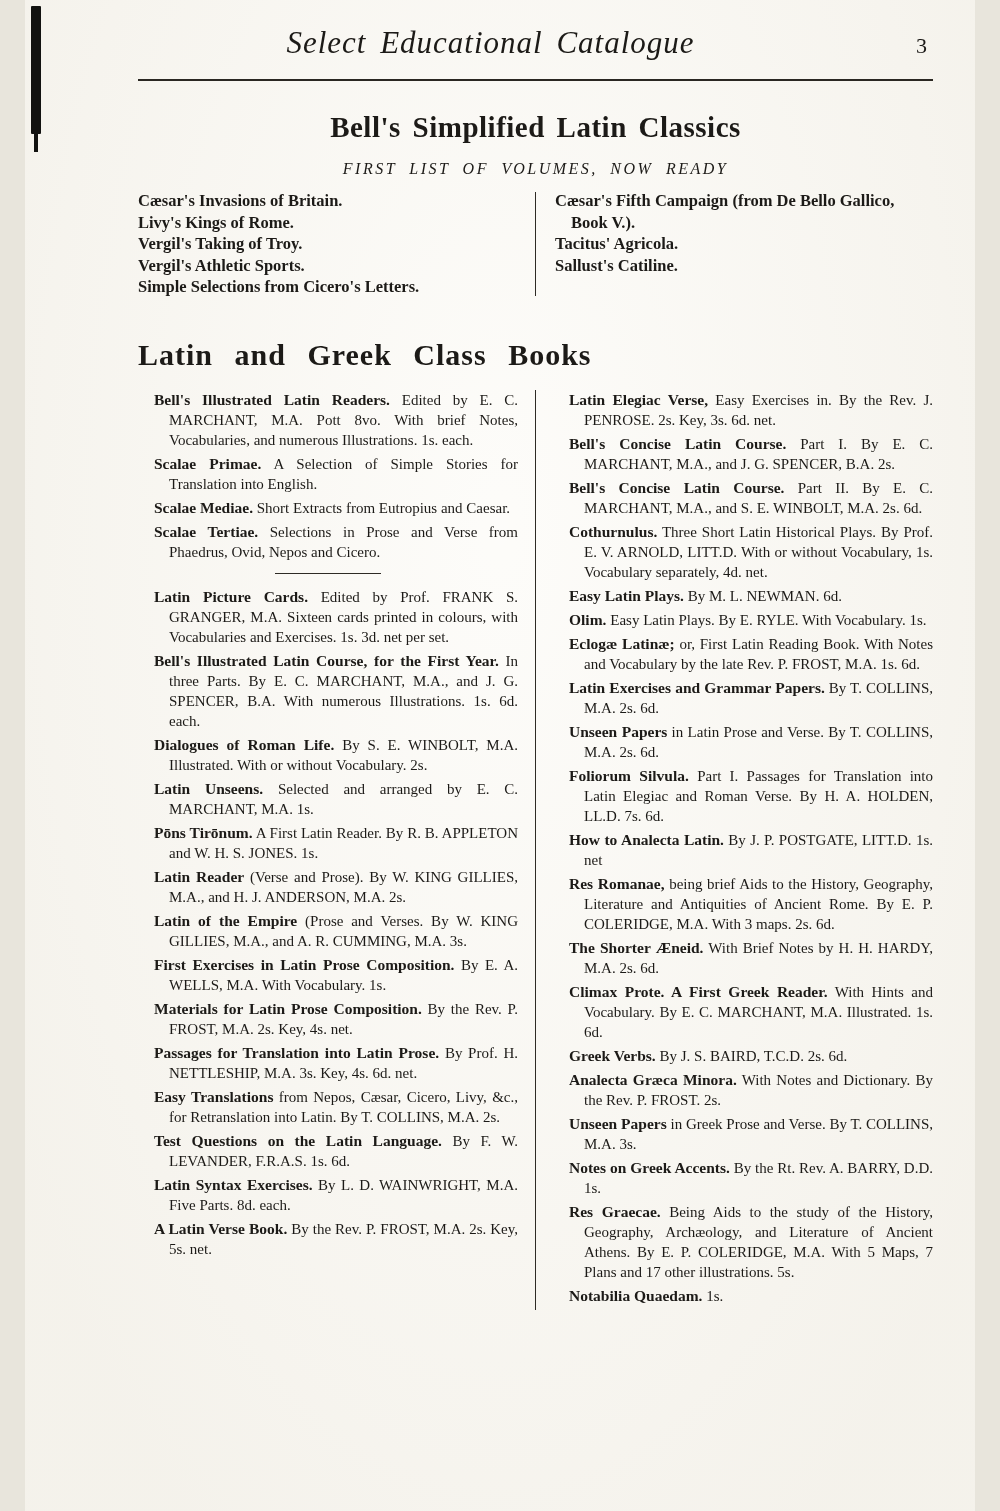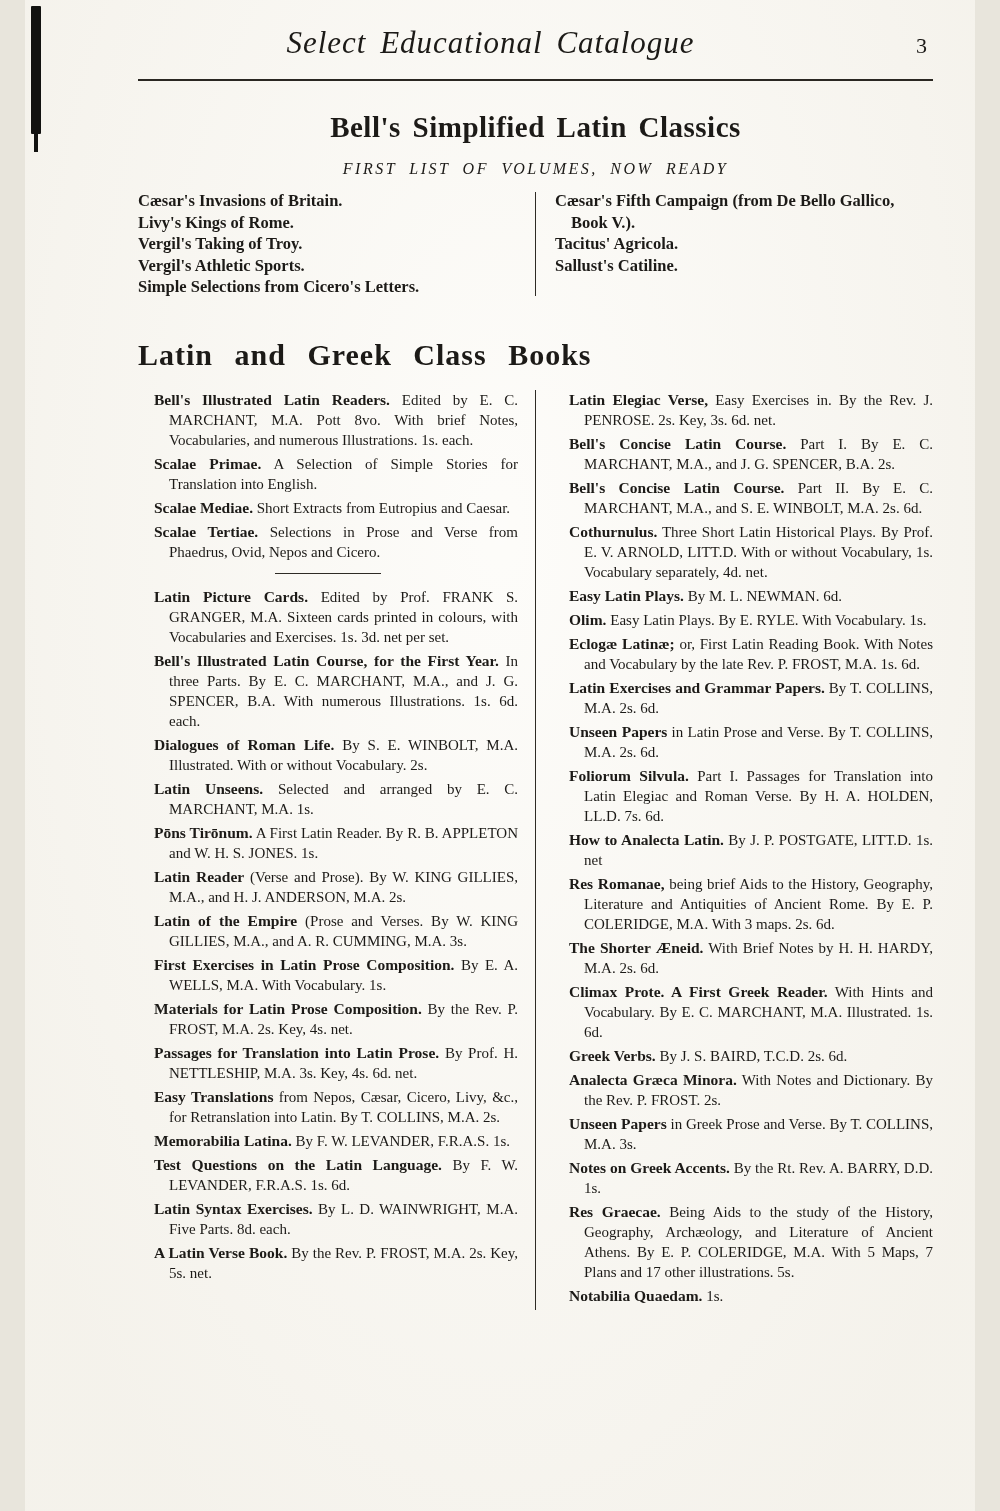--- a/index.html
+++ b/index.html
@@ -176,21 +176,20 @@
           <p class="entry"><span class="etitle">Bell's Illustrated Latin Course, for the First Year.</span> <span>In three Parts. By E. C. MARCHANT, M.A., and J. G. SPENCER, B.A. With numerous Illustrations. 1s. 6d. each.</span></p>
           <p class="entry"><span class="etitle">Dialogues of Roman Life.</span> <span>By S. E. WINBOLT, M.A. Illustrated. With or without Vocabulary. 2s.</span></p>
           <p class="entry"><span class="etitle">Latin Unseens.</span> <span>Selected and arranged by E. C. MARCHANT, M.A. 1s.</span></p>
           <p class="entry"><span class="etitle">Pōns Tirōnum.</span> <span>A First Latin Reader. By R. B. APPLETON and W. H. S. JONES. 1s.</span></p>
           <p class="entry"><span class="etitle">Latin Reader</span> <span>(Verse and Prose). By W. KING GILLIES, M.A., and H. J. ANDERSON, M.A. 2s.</span></p>
           <p class="entry"><span class="etitle">Latin of the Empire</span> <span>(Prose and Verses. By W. KING GILLIES, M.A., and A. R. CUMMING, M.A. 3s.</span></p>
           <p class="entry"><span class="etitle">First Exercises in Latin Prose Composition.</span> <span>By E. A. WELLS, M.A. With Vocabulary. 1s.</span></p>
           <p class="entry"><span class="etitle">Materials for Latin Prose Composition.</span> <span>By the Rev. P. FROST, M.A. 2s. Key, 4s. net.</span></p>
           <p class="entry"><span class="etitle">Passages for Translation into Latin Prose.</span> <span>By Prof. H. NETTLESHIP, M.A. 3s. Key, 4s. 6d. net.</span></p>
           <p class="entry"><span class="etitle">Easy Translations</span> <span>from Nepos, Cæsar, Cicero, Livy, &amp;c., for Retranslation into Latin. By T. COLLINS, M.A. 2s.</span></p>
-          <p class="entry"><span class="etitle">Memorabilia Latina.</span> <span>By F. W. LEVANDER, F.R.A.S. 1s.</span></p>
           <p class="entry"><span class="etitle">Test Questions on the Latin Language.</span> <span>By F. W. LEVANDER, F.R.A.S. 1s. 6d.</span></p>
           <p class="entry"><span class="etitle">Latin Syntax Exercises.</span> <span>By L. D. WAINWRIGHT, M.A. Five Parts. 8d. each.</span></p>
           <p class="entry"><span class="etitle">A Latin Verse Book.</span> <span>By the Rev. P. FROST, M.A. 2s. Key, 5s. net.</span></p>
         </div>
       <div class="vdiv"></div>
       <div class="col" id="col-right">
           <p class="entry"><span class="etitle">Latin Elegiac Verse,</span> <span>Easy Exercises in. By the Rev. J. PENROSE. 2s. Key, 3s. 6d. net.</span></p>
           <p class="entry"><span class="etitle">Bell's Concise Latin Course.</span> <span>Part I. By E. C. MARCHANT, M.A., and J. G. SPENCER, B.A. 2s.</span></p>
           <p class="entry"><span class="etitle">Bell's Concise Latin Course.</span> <span>Part II. By E. C. MARCHANT, M.A., and S. E. WINBOLT, M.A. 2s. 6d.</span></p>
           <p class="entry"><span class="etitle">Cothurnulus.</span> <span>Three Short Latin Historical Plays. By Prof. E. V. ARNOLD, LITT.D. With or without Vocabulary, 1s. Vocabulary separately, 4d. net.</span></p>

